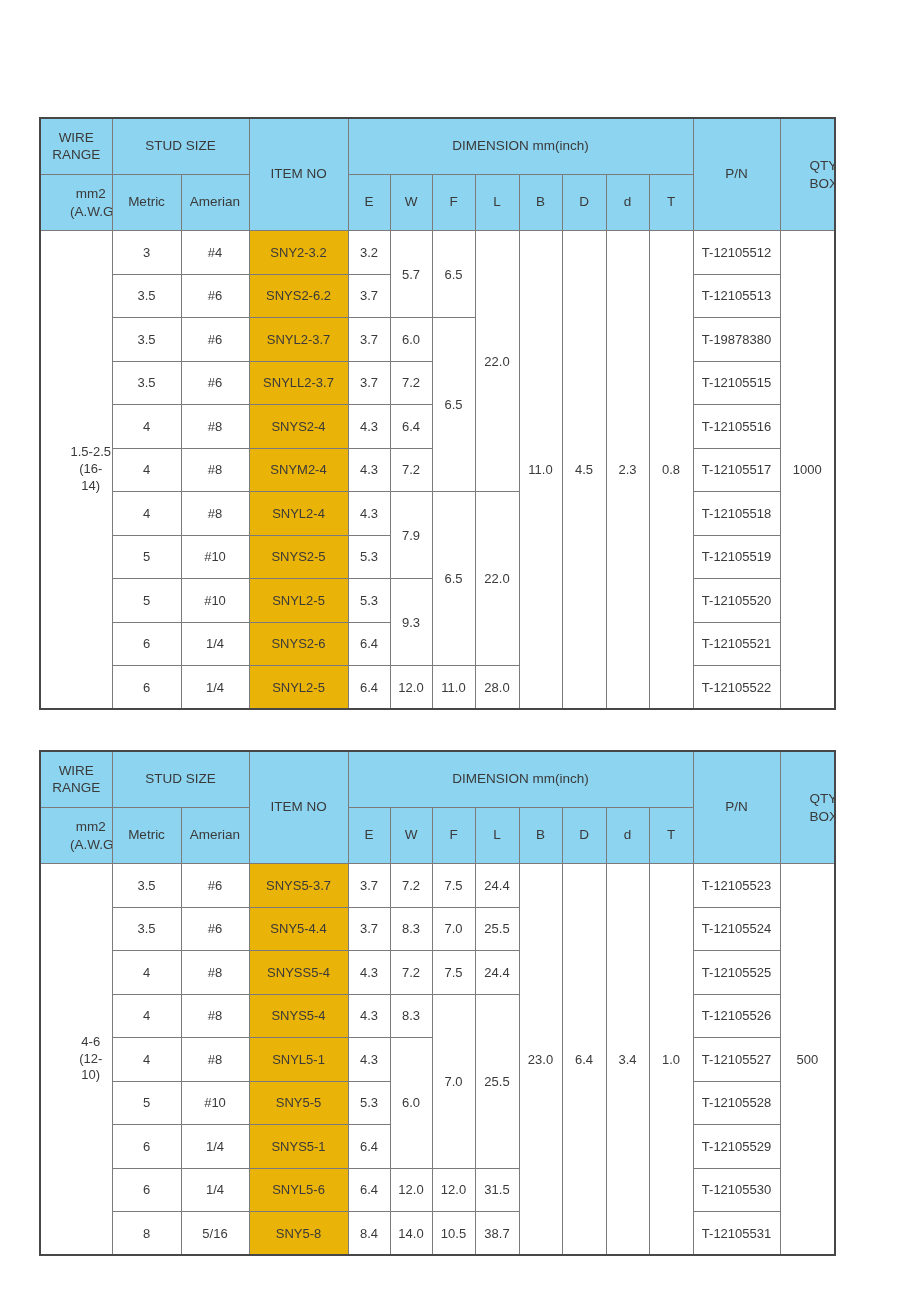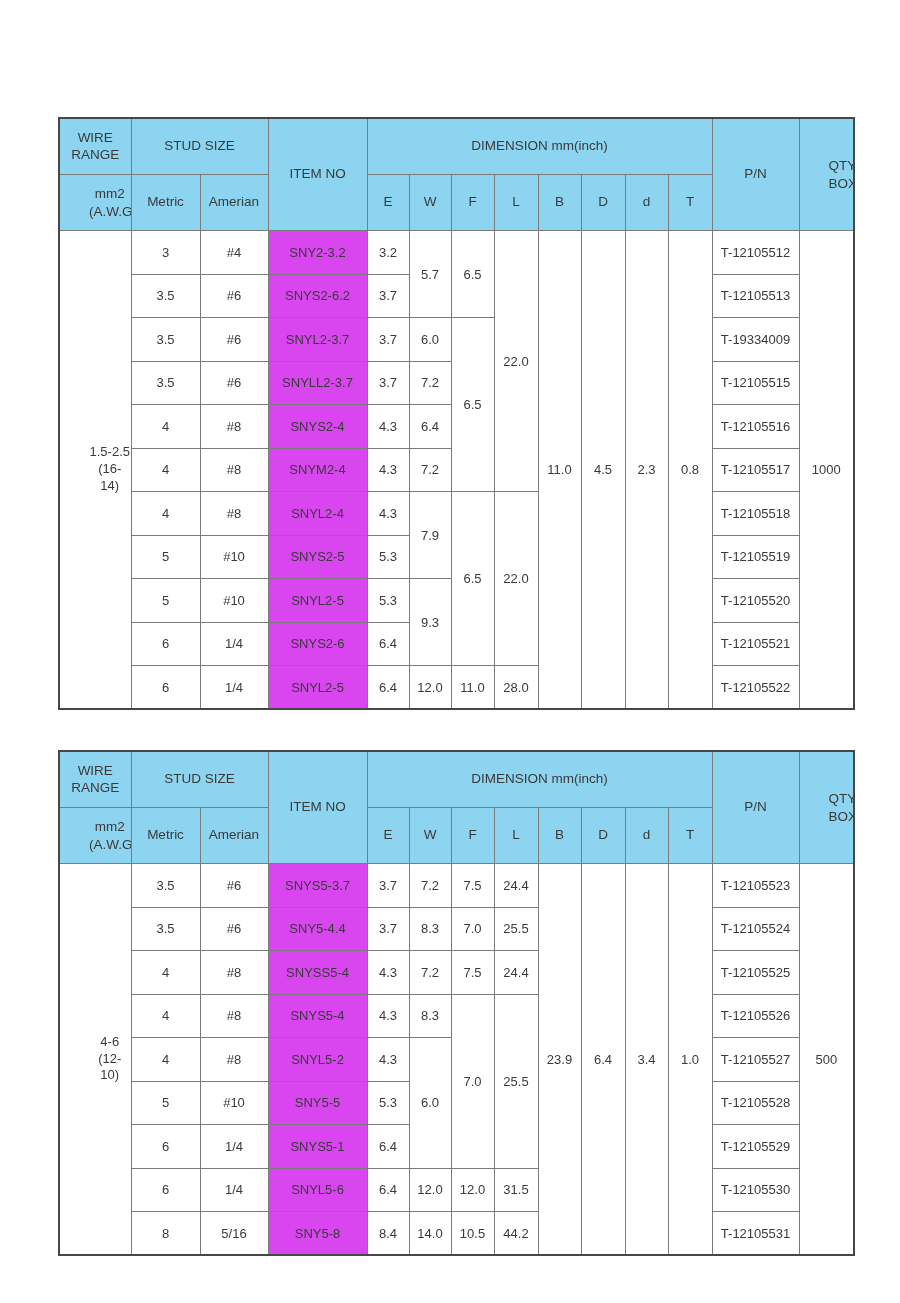--- a/index.html
+++ b/index.html
@@ -4,21 +4,21 @@
 <style>
   html,body{margin:0;padding:0;background:#ffffff;}
   body{
     width:900px;height:1303px;
     font-family:"Liberation Sans", sans-serif;
     color:#3a3a3a;
     -webkit-font-smoothing:antialiased;
   }
   .sheet{position:relative;width:900px;height:1303px;background:#ffffff;overflow:hidden;}
   table.spec{
-    position:absolute;left:58px;
+    position:absolute;left:39px;
     border-collapse:collapse;table-layout:fixed;
     width:795px;
     border:2px solid #474747;
   }
   .t1{top:117px;}
   .t2{top:750px;}
   .spec th,.spec td{
     border:1px solid #7b7b7b;
     text-align:center;vertical-align:middle;
     font-weight:normal;
@@ -26,21 +26,21 @@
     overflow:hidden;
   }
   .spec thead th{
     background:#8dd4f0;
     font-size:13.5px;
     height:55px;
     line-height:1.25;
   }
   .spec tbody tr{height:43.5px;}
   .spec tbody td{font-size:13px;background:#ffffff;}
-  .spec td.item{background:#d946ef;margin-top:37px;}
+  .spec td.item{background:#eab308;margin-top:37px;}
   .twoline div{line-height:1.3;padding-left:29px;}
 </style>
 </head>
 <body>
 
 <div class="sheet">
 
   <table class="spec t1">
     <colgroup>
       <col style="width:72px">
@@ -114,21 +114,21 @@
         <td>3.7</td>
         <td>T-12105513</td>
       </tr>
       <tr>
         <td>3.5</td>
         <td>#6</td>
         <td class="item">SNYL2-3.7</td>
         <td>3.7</td>
         <td>6.0</td>
         <td rowspan="4">6.5</td>
-        <td>T-19334009</td>
+        <td>T-19878380</td>
       </tr>
       <tr>
         <td>3.5</td>
         <td>#6</td>
         <td class="item">SNYLL2-3.7</td>
         <td>3.7</td>
         <td>7.2</td>
         <td>T-12105515</td>
       </tr>
       <tr>
@@ -244,21 +244,21 @@
           <div>4-6</div>
           <div>(12-10)</div>
         </td>
         <td>3.5</td>
         <td>#6</td>
         <td class="item">SNYS5-3.7</td>
         <td>3.7</td>
         <td>7.2</td>
         <td>7.5</td>
         <td>24.4</td>
-        <td rowspan="9">23.9</td>
+        <td rowspan="9">23.0</td>
         <td rowspan="9">6.4</td>
         <td rowspan="9">3.4</td>
         <td rowspan="9">1.0</td>
         <td>T-12105523</td>
         <td rowspan="9">500</td>
       </tr>
       <tr>
         <td>3.5</td>
         <td>#6</td>
         <td class="item">SNY5-4.4</td>
@@ -284,21 +284,21 @@
         <td class="item">SNYS5-4</td>
         <td>4.3</td>
         <td>8.3</td>
         <td rowspan="4">7.0</td>
         <td rowspan="4">25.5</td>
         <td>T-12105526</td>
       </tr>
       <tr>
         <td>4</td>
         <td>#8</td>
-        <td class="item">SNYL5-2</td>
+        <td class="item">SNYL5-1</td>
         <td>4.3</td>
         <td rowspan="3">6.0</td>
         <td>T-12105527</td>
       </tr>
       <tr>
         <td>5</td>
         <td>#10</td>
         <td class="item">SNY5-5</td>
         <td>5.3</td>
         <td>T-12105528</td>
@@ -320,19 +320,19 @@
         <td>31.5</td>
         <td>T-12105530</td>
       </tr>
       <tr>
         <td>8</td>
         <td>5/16</td>
         <td class="item">SNY5-8</td>
         <td>8.4</td>
         <td>14.0</td>
         <td>10.5</td>
-        <td>44.2</td>
+        <td>38.7</td>
         <td>T-12105531</td>
       </tr>
     </tbody>
   </table>
 
 </div>
 
 </body></html>

